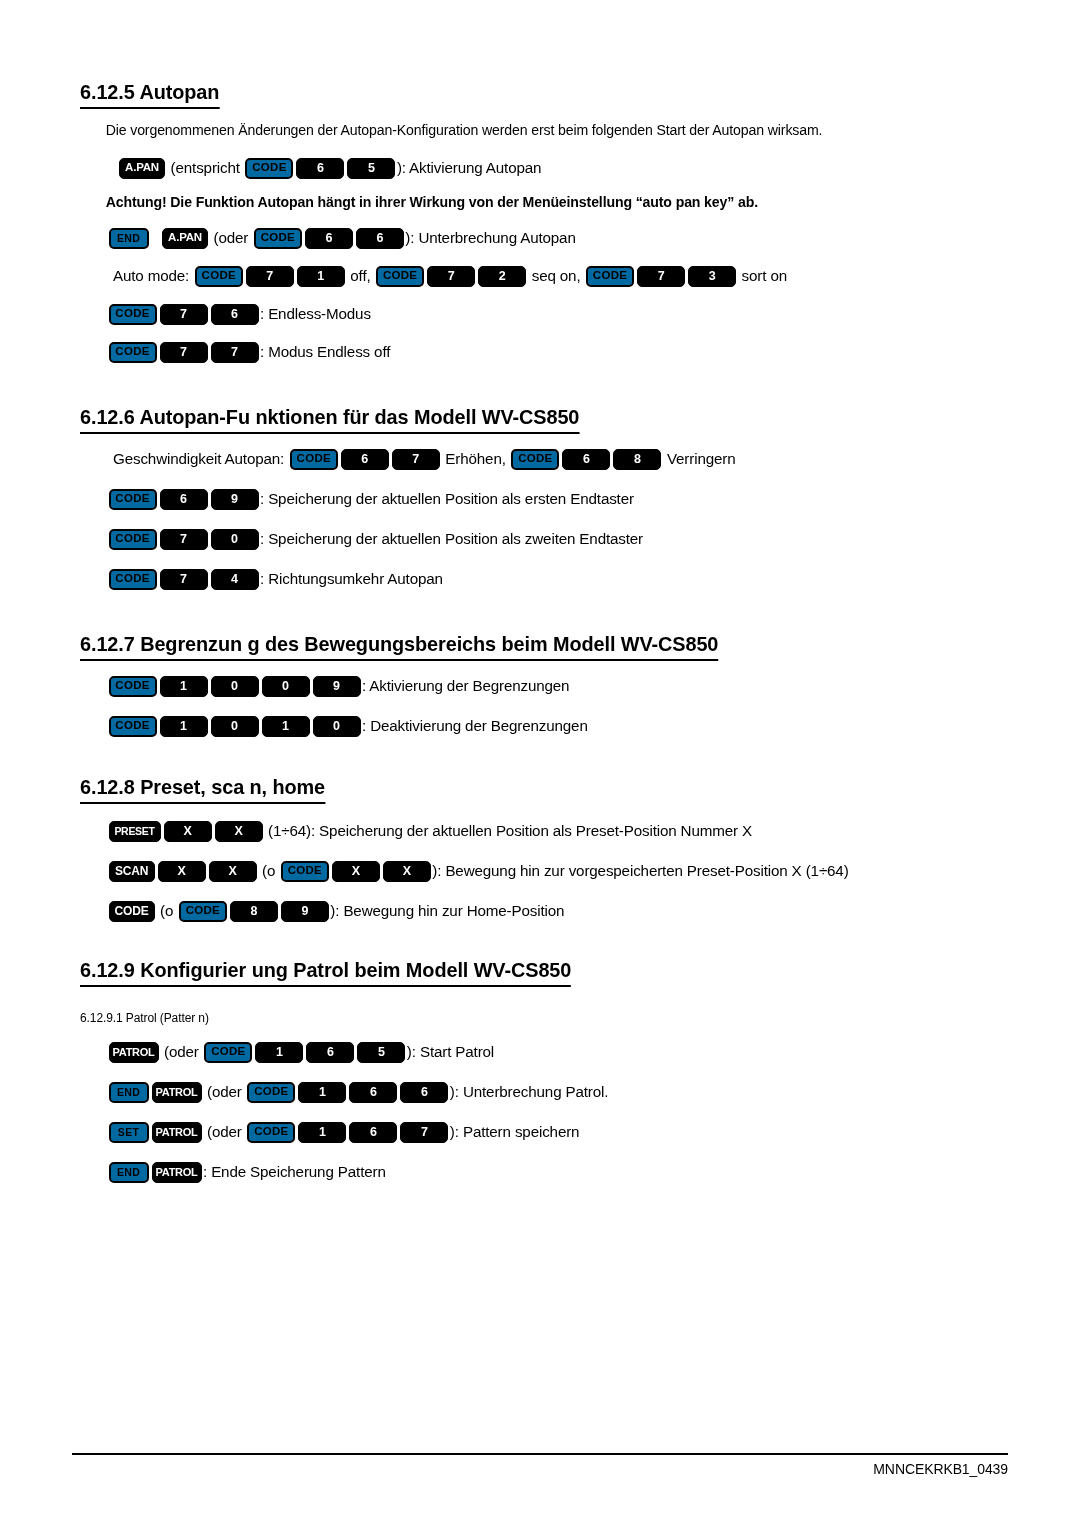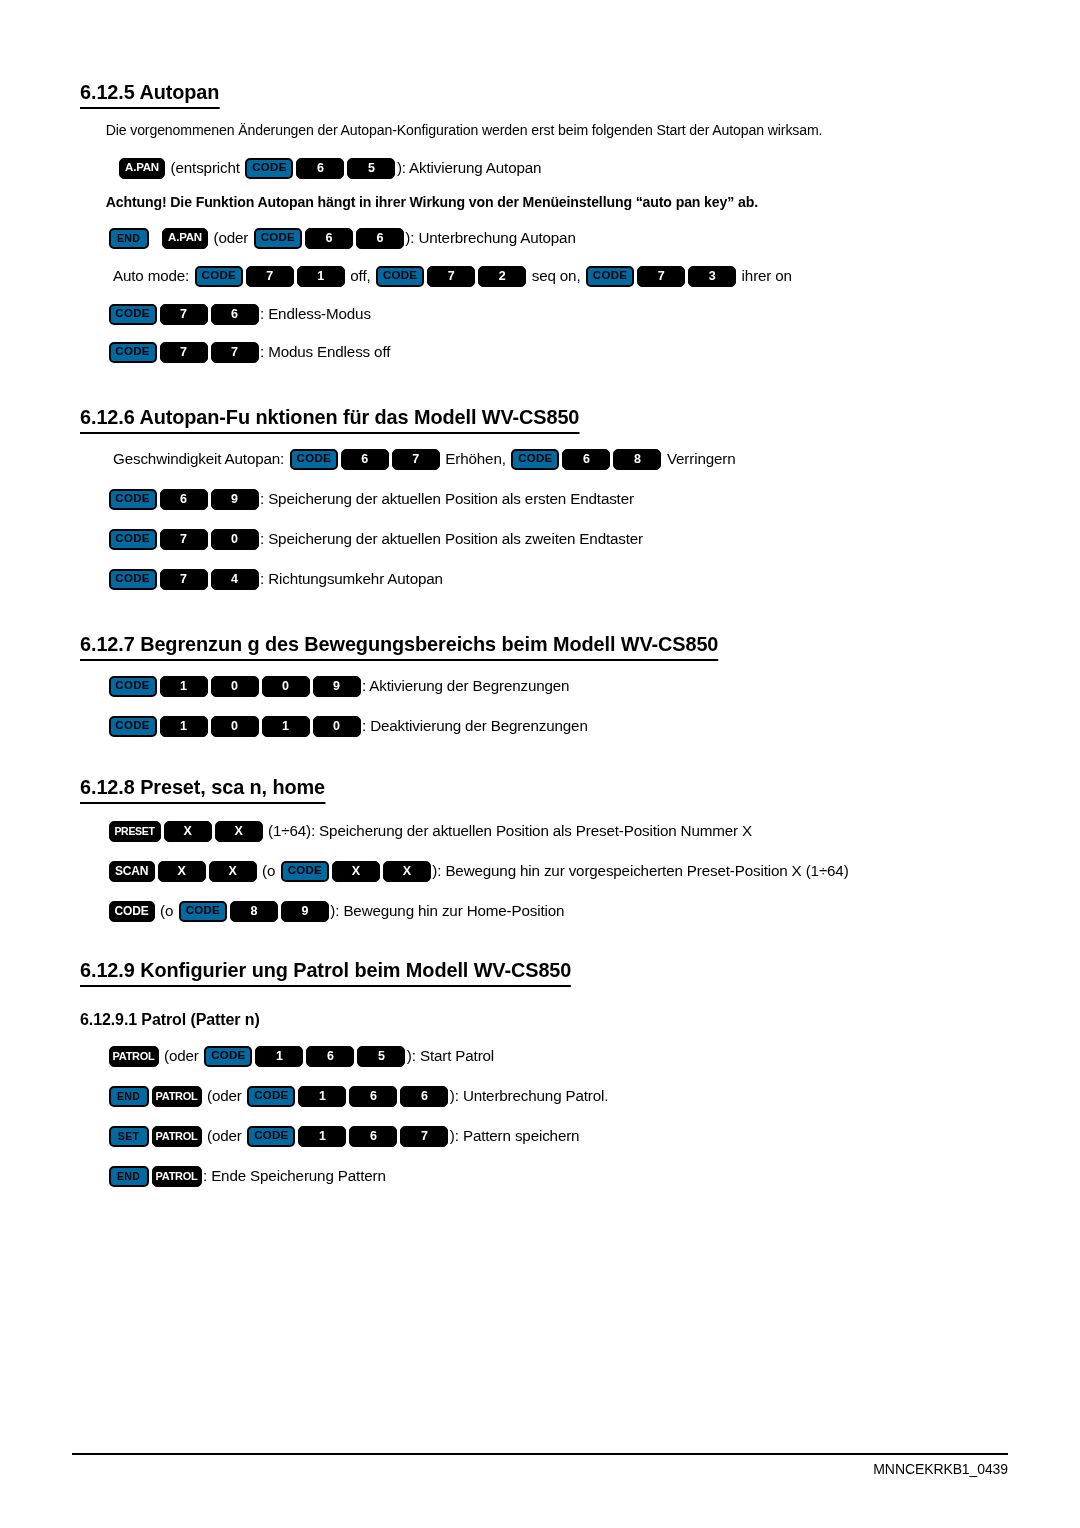--- a/index.html
+++ b/index.html
@@ -31,22 +31,22 @@
     margin: 0;
     padding: 0 0 3px 0;
     display: inline-block;
     border-bottom: 2.2px solid #000;
     white-space: pre;
     transform: scaleX(0.97);
     transform-origin: left center;
   }
   .h2wrap { padding-left: 72px; }
   .h3 {
-    font-size: 16px;
-    font-weight: bold;
+    font-size: 12px;
+    font-weight: normal;
     margin: 0;
     padding: 0;
     white-space: pre;
     letter-spacing: -0.1px;
   }
   .h3wrap { padding-left: 72px; }
 
   
   .line {
     padding-left: 105px;
@@ -198,21 +198,21 @@
     <span class="key solid num">7</span>
     <span class="key solid num">1</span>
     <span class="txt"> off, </span>
     <span class="key outline code">CODE</span>
     <span class="key solid num">7</span>
     <span class="key solid num">2</span>
     <span class="txt"> seq on, </span>
     <span class="key outline code">CODE</span>
     <span class="key solid num">7</span>
     <span class="key solid num">3</span>
-    <span class="txt"> ihrer on</span>
+    <span class="txt"> sort on</span>
   </div>
 
   <div class="sp-16"></div>
 
   <div class="line indent-key">
     <span class="key outline code">CODE</span>
     <span class="key solid num">7</span>
     <span class="key solid num">6</span>
     <span class="txt">: Endless-Modus</span>
   </div>

